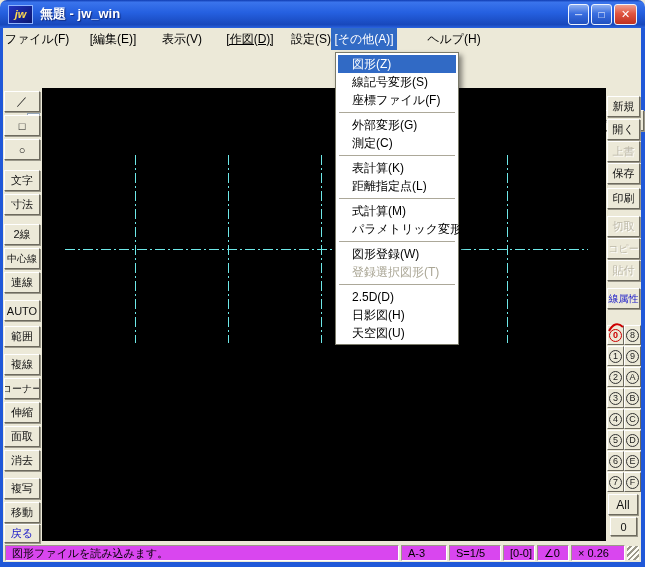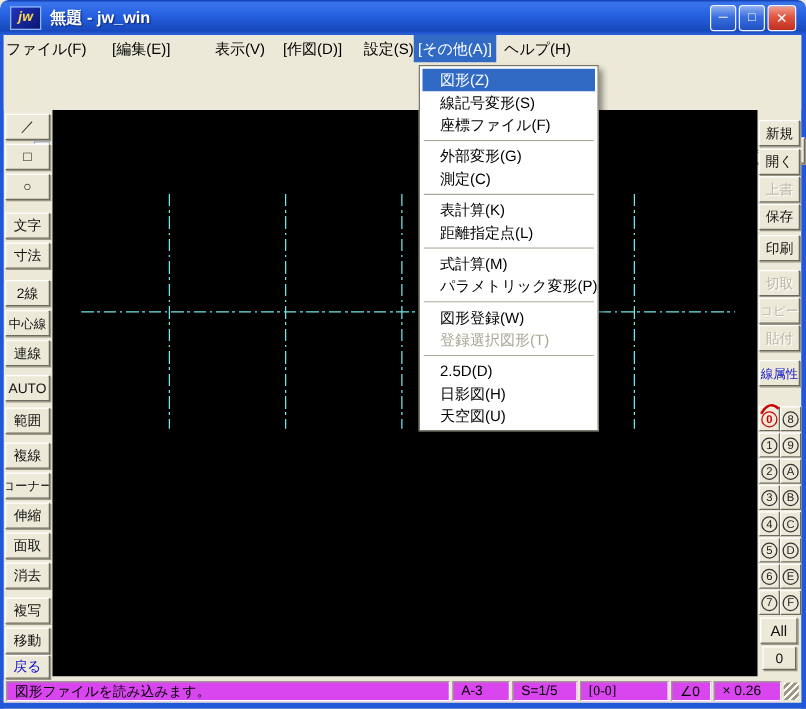--- a/index.html
+++ b/index.html
@@ -57,21 +57,21 @@
   .circ { width:13px; height:13px; border:1px solid #333; border-radius:50%; font-size:9px; line-height:11px; text-align:center; color:#222; }
   .layerbtn.active .circ { border-color:#cc0000; color:#cc0000; font-weight:bold; }
   .warc { position:absolute; left:-1px; top:-3px; }
 
   
   .canvas { position:absolute; left:42px; top:88px; width:564px; height:453px; background:#000; }
   .vline { position:absolute; width:1px; }
   .hline { position:absolute; height:1px; }
 
   
-  .popup { position:absolute; left:335px; top:52px; width:144px; background:#fff; border:1px solid #7a7a6a;
+  .popup { position:absolute; left:335px; top:52px; width:124px; background:#fff; border:1px solid #7a7a6a;
     box-shadow:3px 3px 5px rgba(0,0,0,.45); padding:2px; z-index:50; }
   .pitem { height:18px; display:flex; align-items:center; padding-left:14px; font-size:12px; color:#000; white-space:nowrap; }
   .pitem.hl { background:#316ac5; color:#fff; }
   .pitem.disabled { color:#aaa695; }
   .psep { height:7px; display:flex; align-items:center; padding:0 1px; }
   .psep i { display:block; width:100%; height:2px; border-top:1px solid #aca899; border-bottom:1px solid #fff; }
 
   
   .statusbar { position:absolute; left:3px; top:544px; width:638px; height:18px; background:#ece9d8;
     display:flex; align-items:center; gap:2px; padding:0 2px; font-size:11px; }
@@ -94,25 +94,25 @@
       <div class="tb-btn close">✕</div>
     </div>
   </div>
   <div class="frame l"></div>
   <div class="frame r"></div>
   <div class="frame b"></div>
 
   <div class="menubar">
     <div class="mitem" style="left:1px;width:66px;">ファイル(F)</div>
     <div class="mitem" style="left:72px;width:76px;">[編集(E)]</div>
-    <div class="mitem" style="left:152px;width:54px;margin-left:10px;">表示(V)</div>
-    <div class="mitem" style="left:210px;width:74px;">[作図(D)]</div>
+    <div class="mitem" style="left:152px;width:54px;">表示(V)</div>
+    <div class="mitem" style="left:210px;width:74px;text-decoration:underline;">[作図(D)]</div>
     <div class="mitem" style="left:286px;width:44px;">設定(S)</div>
     <div class="mitem active" style="left:328px;width:66px;">[その他(A)]</div>
-    <div class="mitem" style="left:396px;width:62px;">ヘルプ(H)</div>
+    <div class="mitem" style="left:420px;width:62px;">ヘルプ(H)</div>
   </div>
 
   <div class="controlbar">
     <div class="chk" style="left:24px;"></div>
     <div class="clbl" style="left:42px;">矩形</div>
     <div class="chk" style="left:74px;">✓</div>
     <div class="clbl" style="left:92px;">水平・垂直</div>
     <div class="clbl" style="left:158px;">傾き</div>
     <div class="combo" style="left:185px;width:86px;">
       <span></span>
@@ -252,19 +252,19 @@
       </div>
     <div class="pitem">2.5D(D)</div>
     <div class="pitem">日影図(H)</div>
     <div class="pitem">天空図(U)</div>
   </div>
 
   <div class="statusbar">
     <div class="spanel msg">図形ファイルを読み込みます。</div>
     <div class="spanel" style="width:46px;">A-3</div>
     <div class="spanel" style="width:52px;text-align:center;">S=1/5</div>
-    <div class="spanel" style="width:71px;font-family:Liberation Serif, serif;">[0-0]</div>
+    <div class="spanel" style="width:32px;">[0-0]</div>
     <div class="spanel" style="width:32px;">∠0</div>
     <div class="spanel" style="width:54px;">× 0.26</div>
     <div class="grip"></div>
   </div>
 
 </div>
 
 </body></html>

